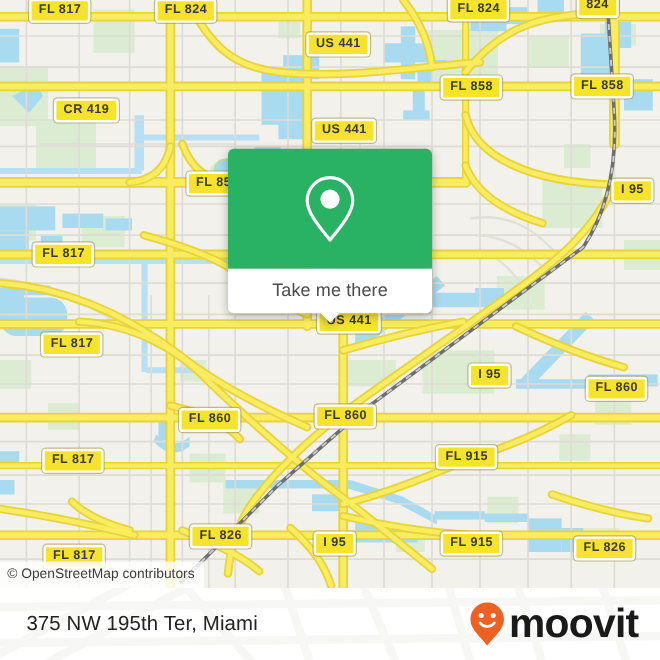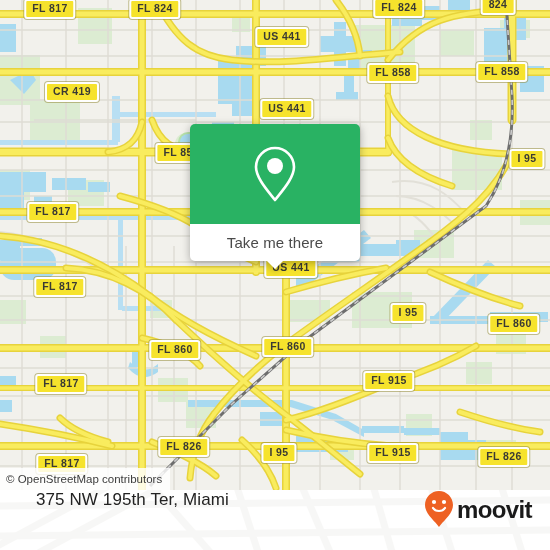--- a/index.html
+++ b/index.html
@@ -126,40 +126,40 @@
     position: absolute;
     left: 0; top: 0;
     width: 550px; height: 60px;
     opacity: 0.30;
   }
   #footer-inner {
     position: relative;
     width: 550px;
     height: 60px;
     display: flex;
-    align-items: flex-start;
+    align-items: center;
     justify-content: space-between;
-    padding: 0 18px 0 36px;
+    padding: 0 18px 0 22px;
     box-sizing: border-box;
   }
   #footer-address {
     color: #222222;
     font-size: 17px;
     font-family: "Liberation Sans", sans-serif;
     letter-spacing: 0.1px;
     white-space: nowrap;
   }
   #brand {
     display: flex;
     align-items: center;
     gap: 3px;
   }
   #brand-text {
     color: #1a1a1a;
-    font-size: 24px;
+    font-size: 34px;
     font-weight: bold;
     letter-spacing: -0.6px;
     font-family: "Liberation Sans", sans-serif;
     line-height: 31px;
   }
 </style>
 </head>
 <body>
 
 <div id="app">

